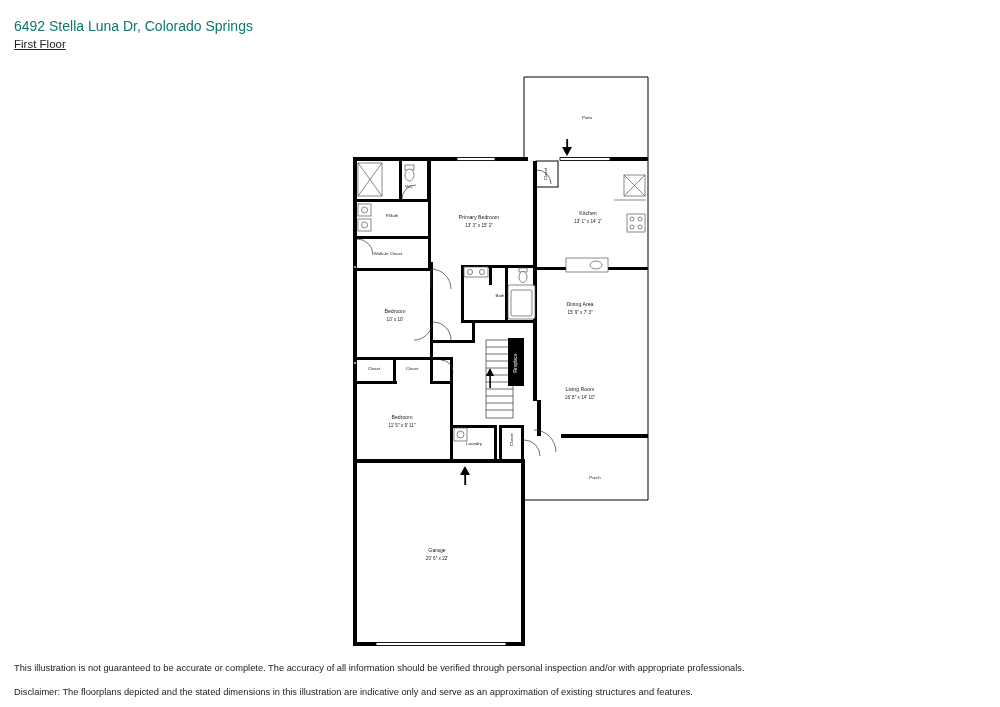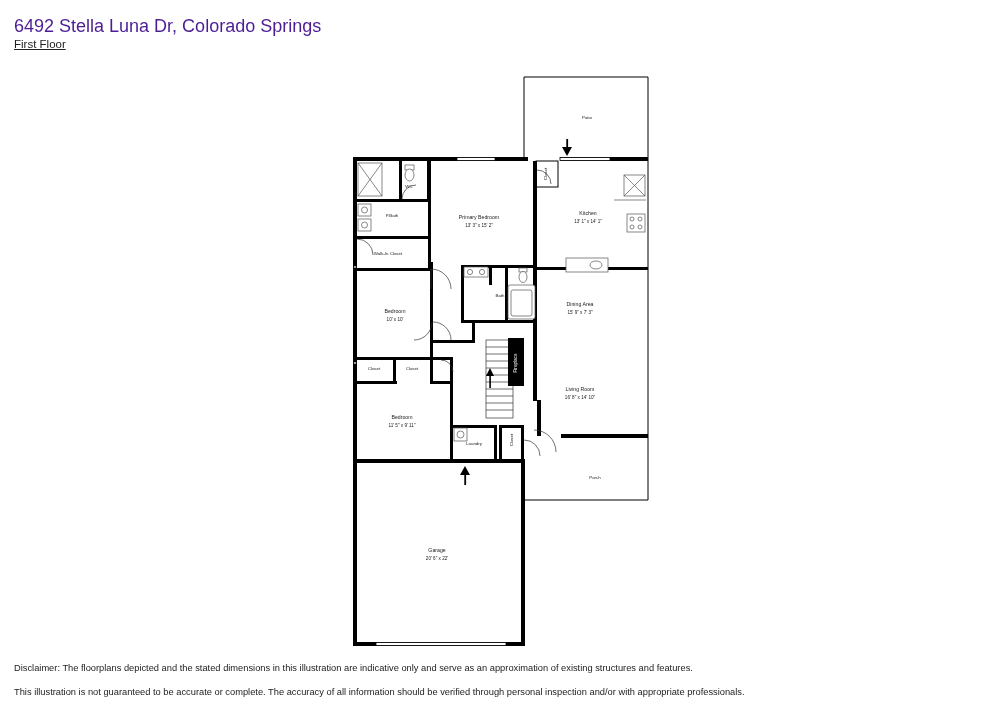--- a/index.html
+++ b/index.html
@@ -16,22 +16,22 @@
     overflow: hidden;
   }
 
   
   #header {
     position: absolute;
     left: 14px;
     top: 18px;
   }
   #address {
-    font-size: 18px;
-    color: #4c1d95;
+    font-size: 14px;
+    color: #0f766e;
     line-height: 17px;
     white-space: nowrap;
   }
   #floor {
     font-size: 11.5px;
     color: #222;
     line-height: 16px;
     margin-top: 1px;
     text-decoration: underline;
   }
@@ -329,15 +329,15 @@
     <text class="sm-label" x="595" y="479">Porch</text>
 
     <text class="rm-label" x="437" y="552">Garage</text>
     <text class="rm-dim" x="437" y="560">20' 6" x 22'</text>
   </g>
 
 </svg>
 </div>
 
 <div id="footer">
+  <div class="line">This illustration is not guaranteed to be accurate or complete. The accuracy of all information should be verified through personal inspection and/or with appropriate professionals.</div>
   <div class="line">Disclaimer: The floorplans depicted and the stated dimensions in this illustration are indicative only and serve as an approximation of existing structures and features.</div>
-  <div class="line">This illustration is not guaranteed to be accurate or complete. The accuracy of all information should be verified through personal inspection and/or with appropriate professionals.</div>
 </div>
 
 </body></html>

